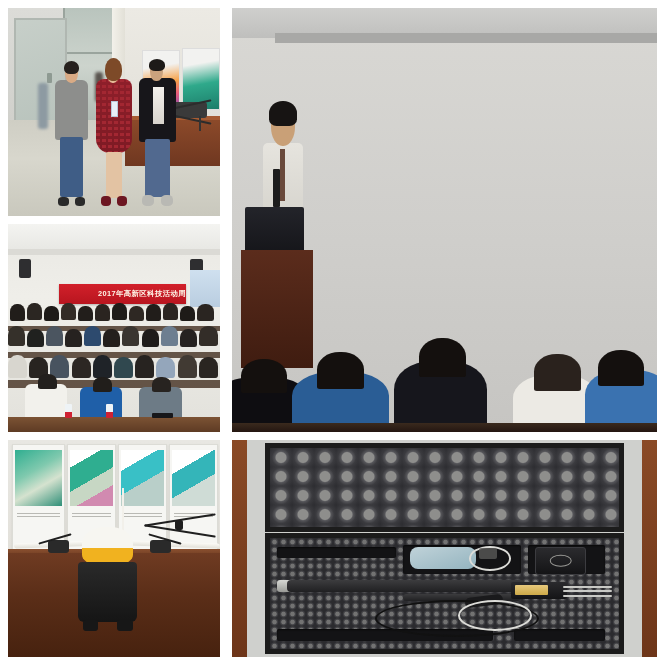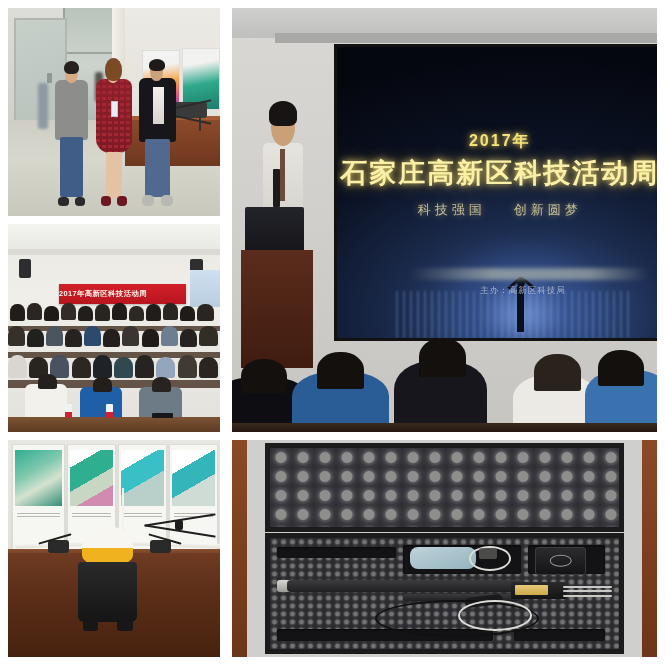--- a/index.html
+++ b/index.html
@@ -101,21 +101,21 @@
 
   
   #p2{left:8px;top:224px;width:212px;height:208px;}
   #p2 .wall{position:absolute;inset:0;background:linear-gradient(180deg,#e9e8e3 0%,#efeee9 35%,#e2e1db 100%);}
   #p2 .ceiling{position:absolute;left:0;right:0;top:0;height:14%;
     background:linear-gradient(180deg,#f4f4f1,#e6e6e2);}
   #p2 .soffit{position:absolute;left:0;right:0;top:12%;height:3%;background:#dbdad5;}
   #p2 .speaker{position:absolute;width:6%;height:9%;background:#2e2e30;border-radius:2px;}
   #p2 .banner{position:absolute;left:24%;top:29%;width:60%;height:9.5%;
     background:linear-gradient(180deg,#d2202a,#b8151f);
-    display:flex;align-items:center;justify-content:flex-start;
+    display:flex;align-items:center;justify-content:flex-end;
     box-shadow:0 1px 2px rgba(0,0,0,.25);}
   #p2 .banner span{color:#fff6e8;font-size:7.4px;font-weight:bold;letter-spacing:.4px;
     white-space:nowrap;}
   #p2 .rowsblock{position:absolute;left:0;right:0;top:38%;bottom:0;}
   #p2 .crowd{position:absolute;border-radius:46% 46% 14% 14%;}
   #p2 .deskrow{position:absolute;left:-2%;right:-2%;background:#4c3a2c;opacity:.85;}
   #p2 .frontdesk{position:absolute;left:-3%;right:-3%;bottom:0;height:12%;
     background:linear-gradient(180deg,#7c5334,#5e3b24);}
   #p2 .bottle{position:absolute;bottom:11%;width:3.4%;height:11%;
     background:linear-gradient(180deg,#eef3f6 0 55%,#cf2233 55% 100%);border-radius:1px;}
@@ -430,39 +430,20 @@
       <div class="stand"></div>
     </div>
   </div>
 
   <div class="photo" id="p4">
     <div class="scene">
       <div class="wall"></div>
       <div class="topbeam"></div>
       <div class="topbeam2"></div>
 
-      <div class="screenframe">
-        <div class="screen">
-          <div class="glow"></div>
-          <div class="cityline"></div>
-          <div class="silhouette">
-            <div class="sarmL"></div>
-              <div class="sarmR"></div>
-            <div class="shead"></div>
-              <div class="sbody"></div>
-          </div>
-          <div class="year">2017年</div>
-          <div class="maintitle">石家庄高新区科技活动周</div>
-          <div class="subtitle">
-            <em>科技强国</em><em>创新圆梦</em>
-          </div>
-          <div class="hstreak"></div>
-          <div class="hostline">主办：高新区科技局</div>
-        </div>
-      </div>
 
       <div class="spk">
         <div class="sbody"></div>
           <div class="stie"></div>
         <div class="shead"></div>
           <div class="shair"></div>
       </div>
       <div class="mic"></div>
       <div class="laptop"></div>
       <div class="podium"></div>

